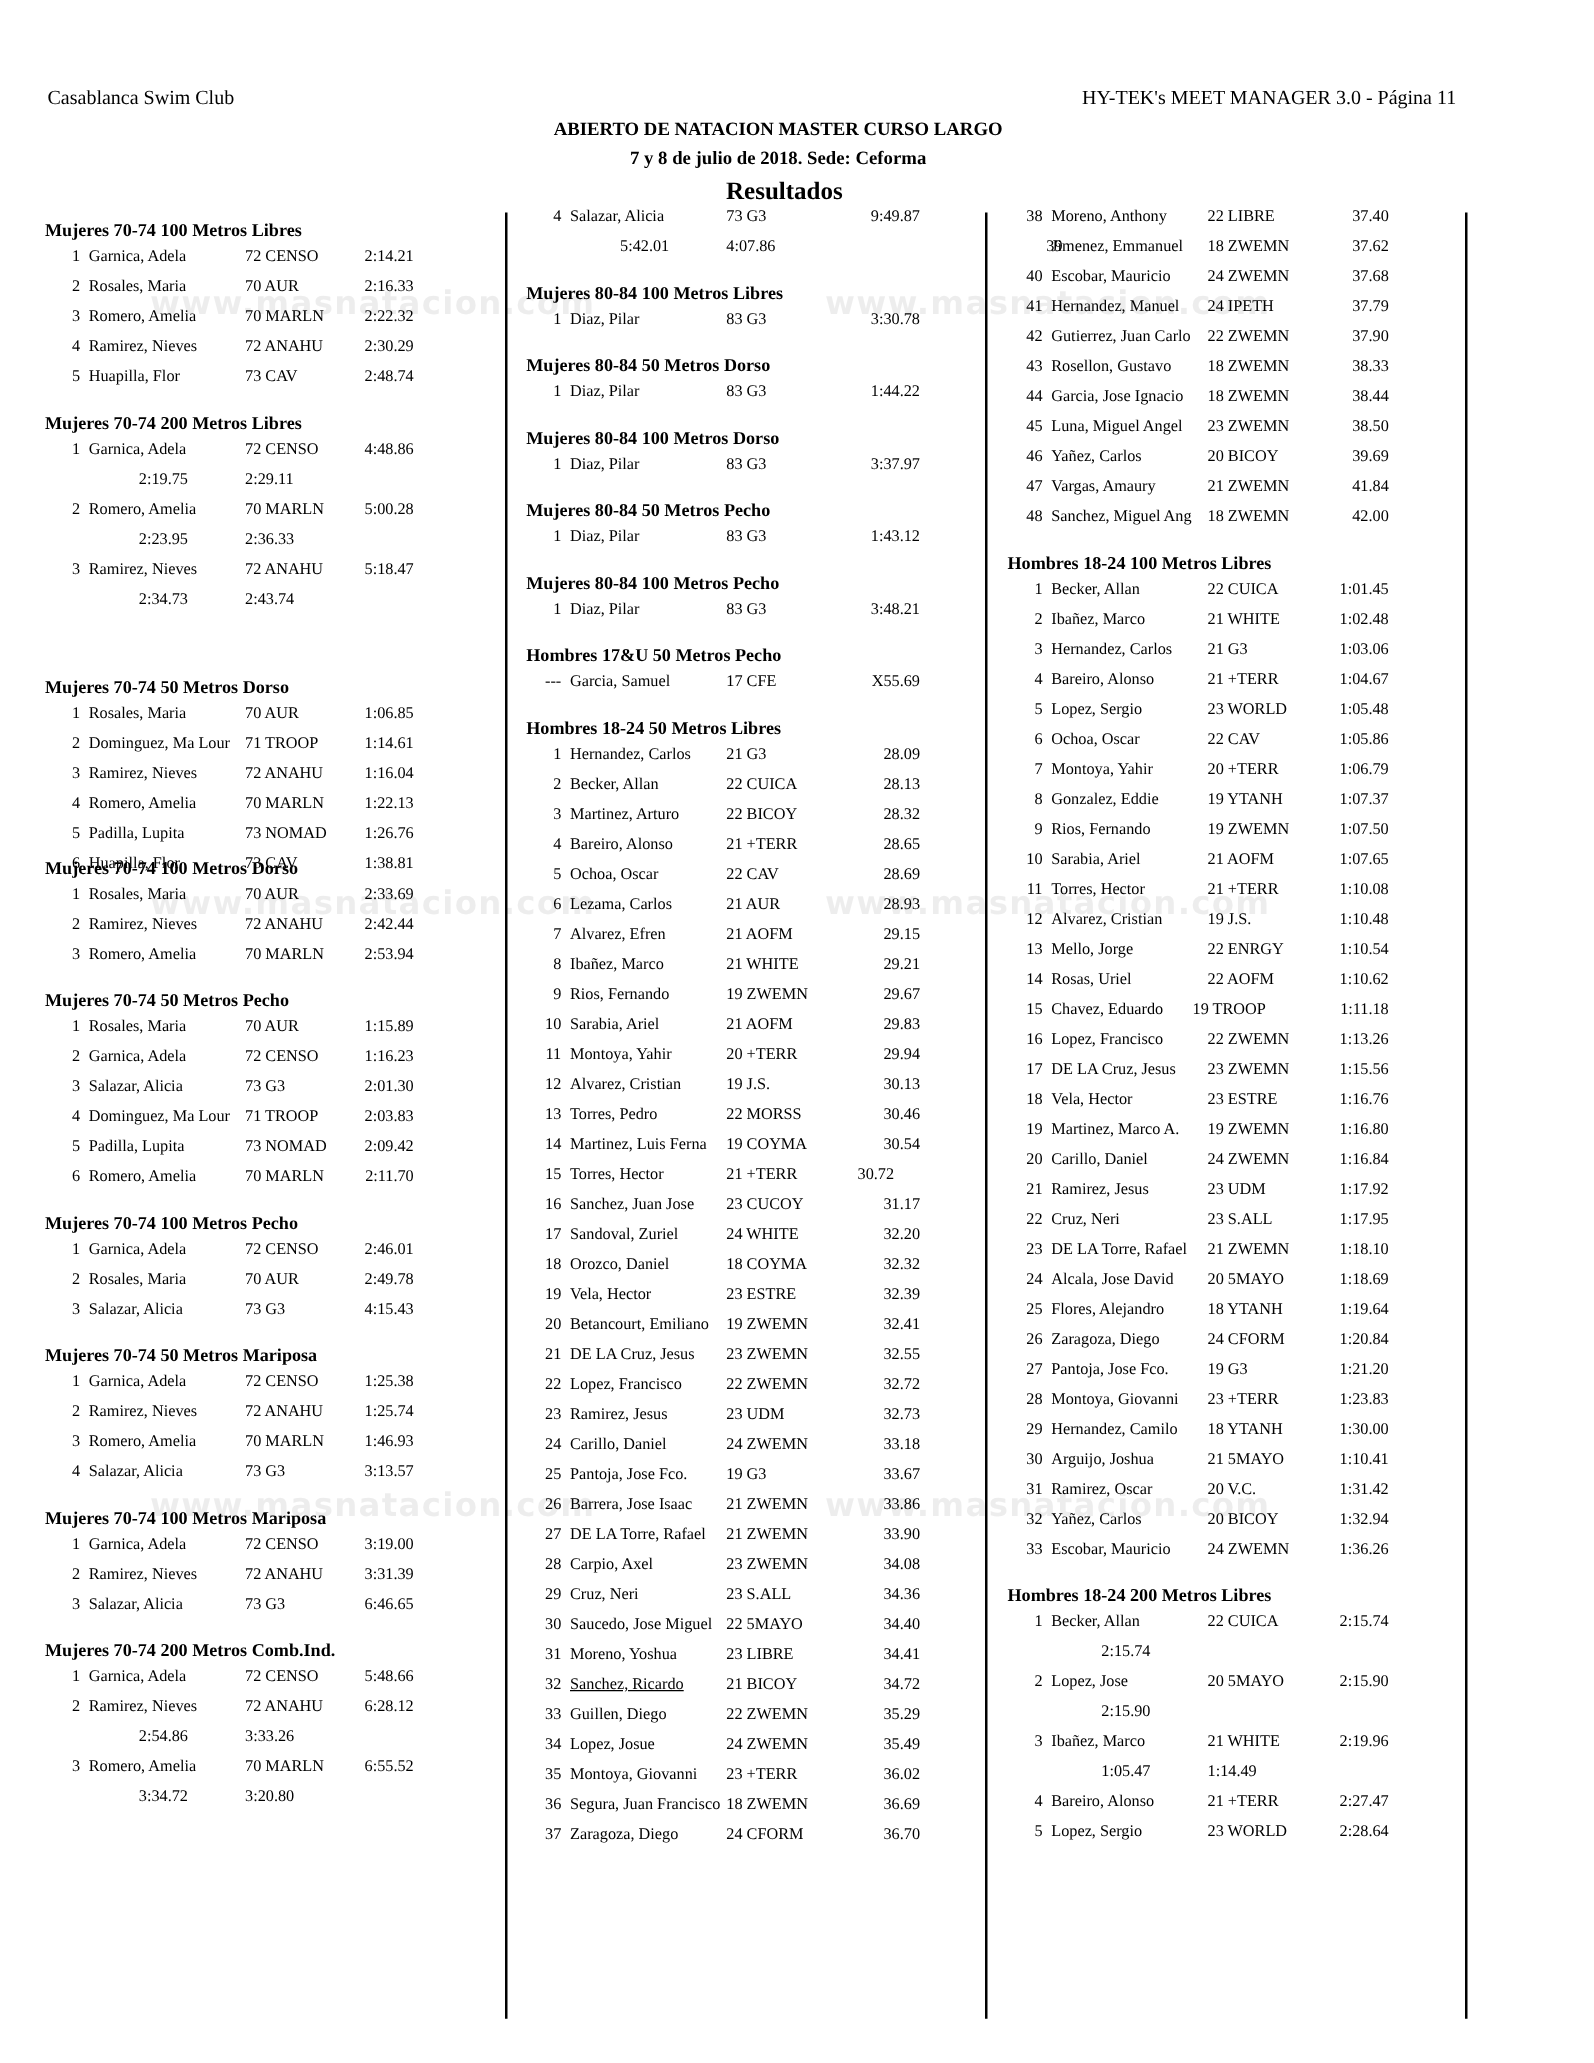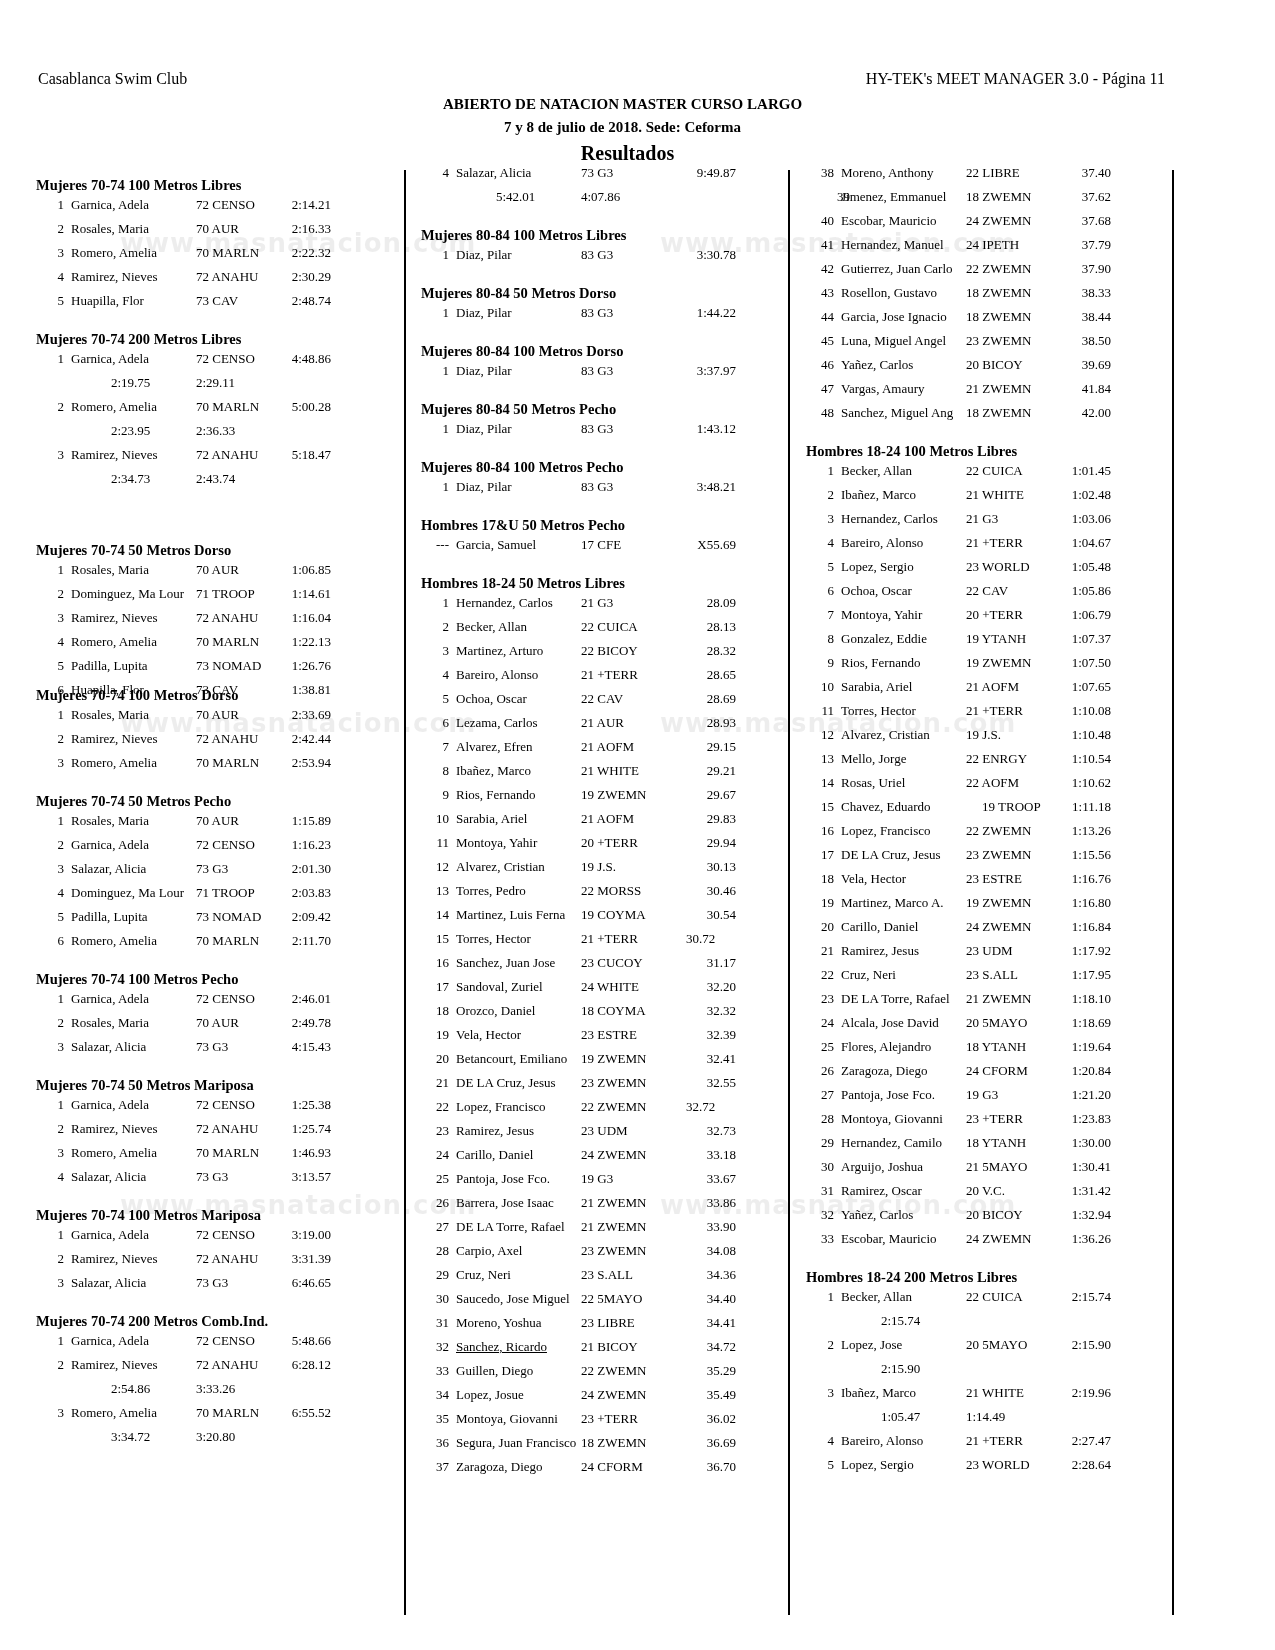--- a/index.html
+++ b/index.html
@@ -506,21 +506,21 @@
         <div class="row">
           <span class="place" style="left: 0px;">21</span>
           <span class="name" style="left: 35px;">DE LA Cruz, Jesus</span>
           <span class="" style="left: 160px;">23 ZWEMN</span>
           <span class="" style="left: 265px; width: 50px; text-align: right;">32.55</span>
         </div>
         <div class="row">
           <span class="place" style="left: 0px;">22</span>
           <span class="name" style="left: 35px;">Lopez, Francisco</span>
           <span class="" style="left: 160px;">22 ZWEMN</span>
-          <span class="" style="left: 265px; width: 50px; text-align: left;">32.72</span>
+          <span class="" style="left: 265px; width: 50px; text-align: right;">32.72</span>
         </div>
         <div class="row">
           <span class="place" style="left: 0px;">23</span>
           <span class="name" style="left: 35px;">Ramirez, Jesus</span>
           <span class="" style="left: 160px;">23 UDM</span>
           <span class="" style="left: 265px; width: 50px; text-align: right;">32.73</span>
         </div>
         <div class="row">
           <span class="place" style="left: 0px;">24</span>
           <span class="name" style="left: 35px;">Carillo, Daniel</span>
@@ -758,21 +758,21 @@
         </div>
         <div class="row">
           <span class="place" style="left: 0px;">14</span>
           <span class="name" style="left: 35px;">Rosas, Uriel</span>
           <span class="" style="left: 160px;">22 AOFM</span>
           <span class="" style="left: 255px; width: 50px; text-align: right;">1:10.62</span>
         </div>
         <div class="row">
           <span class="place" style="left: 0px;">15</span>
           <span class="name" style="left: 35px;">Chavez, Eduardo</span>
-          <span class="" style="left: 176px; font-family: Liberation Serif, serif;">19 TROOP</span>
+          <span class="" style="left: 148px; font-family: Liberation Serif, serif;">19 TROOP</span>
           <span class="" style="left: 255px; width: 50px; text-align: right;">1:11.18</span>
         </div>
         <div class="row">
           <span class="place" style="left: 0px;">16</span>
           <span class="name" style="left: 35px;">Lopez, Francisco</span>
           <span class="" style="left: 160px;">22 ZWEMN</span>
           <span class="" style="left: 255px; width: 50px; text-align: right;">1:13.26</span>
         </div>
         <div class="row">
           <span class="place" style="left: 0px;">17</span>
@@ -849,21 +849,21 @@
         <div class="row">
           <span class="place" style="left: 0px;">29</span>
           <span class="name" style="left: 35px;">Hernandez, Camilo</span>
           <span class="" style="left: 160px;">18 YTANH</span>
           <span class="" style="left: 255px; width: 50px; text-align: right;">1:30.00</span>
         </div>
         <div class="row">
           <span class="place" style="left: 0px;">30</span>
           <span class="name" style="left: 35px;">Arguijo, Joshua</span>
           <span class="" style="left: 160px;">21 5MAYO</span>
-          <span class="" style="left: 255px; width: 50px; text-align: right;">1:30.41</span>
+          <span class="" style="left: 255px; width: 50px; text-align: right;">1:10.41</span>
         </div>
         <div class="row">
           <span class="place" style="left: 0px;">31</span>
           <span class="name" style="left: 35px;">Ramirez, Oscar</span>
           <span class="" style="left: 160px;">20 V.C.</span>
           <span class="" style="left: 255px; width: 50px; text-align: right;">1:31.42</span>
         </div>
         <div class="row">
           <span class="place" style="left: 0px;">32</span>
           <span class="name" style="left: 35px;">Yañez, Carlos</span>

